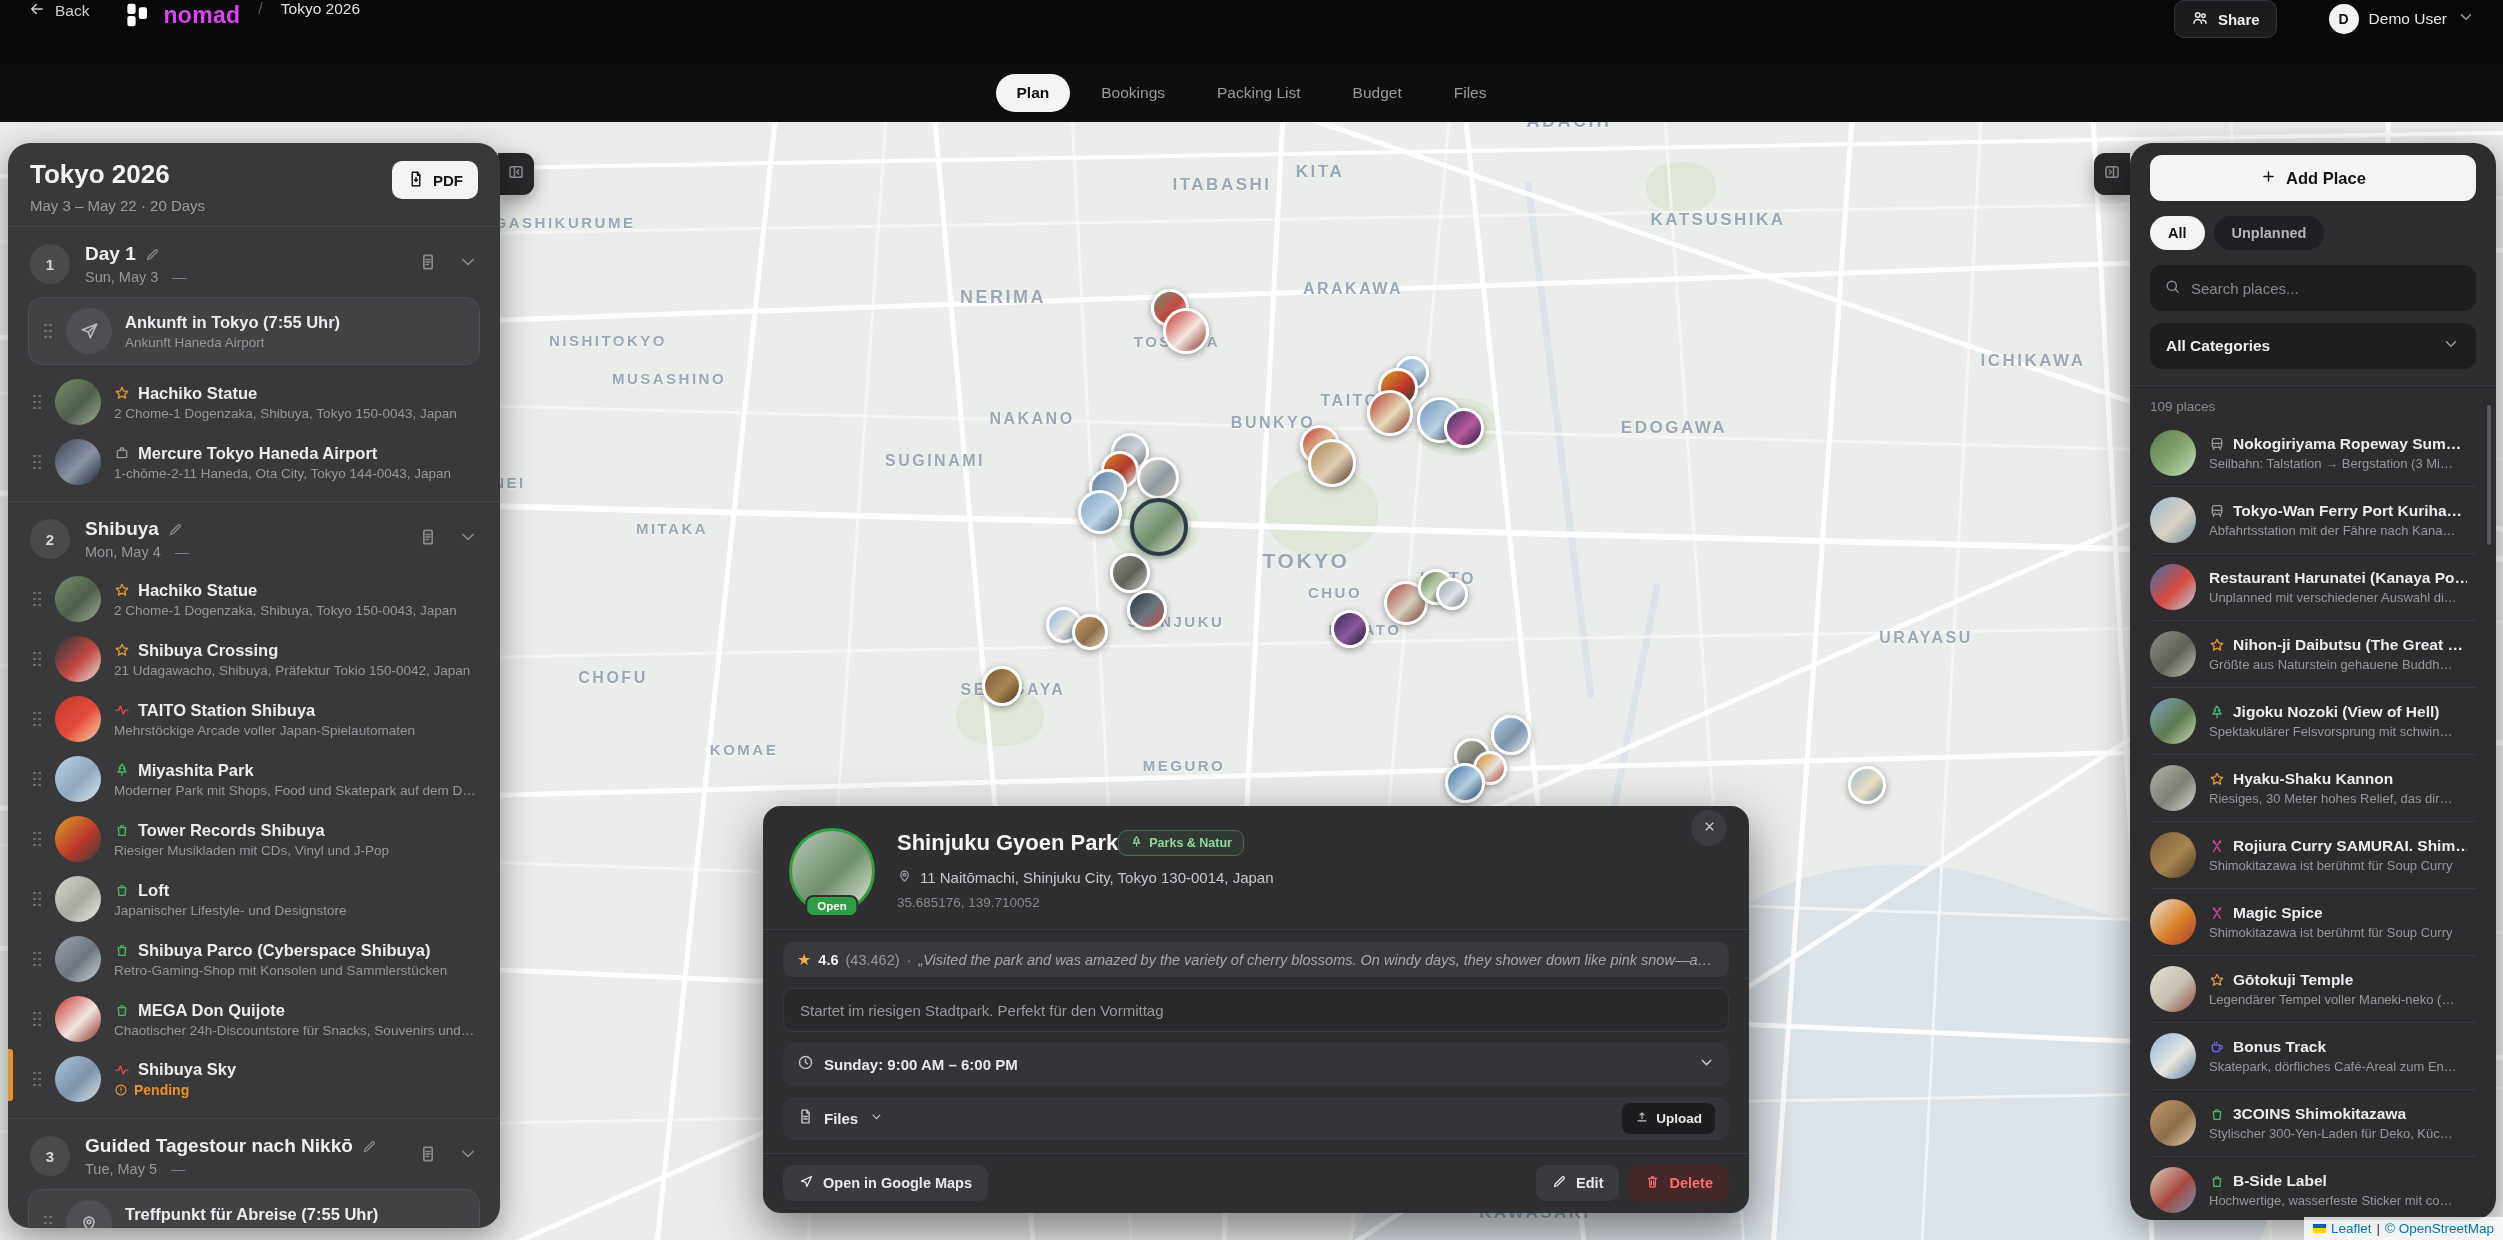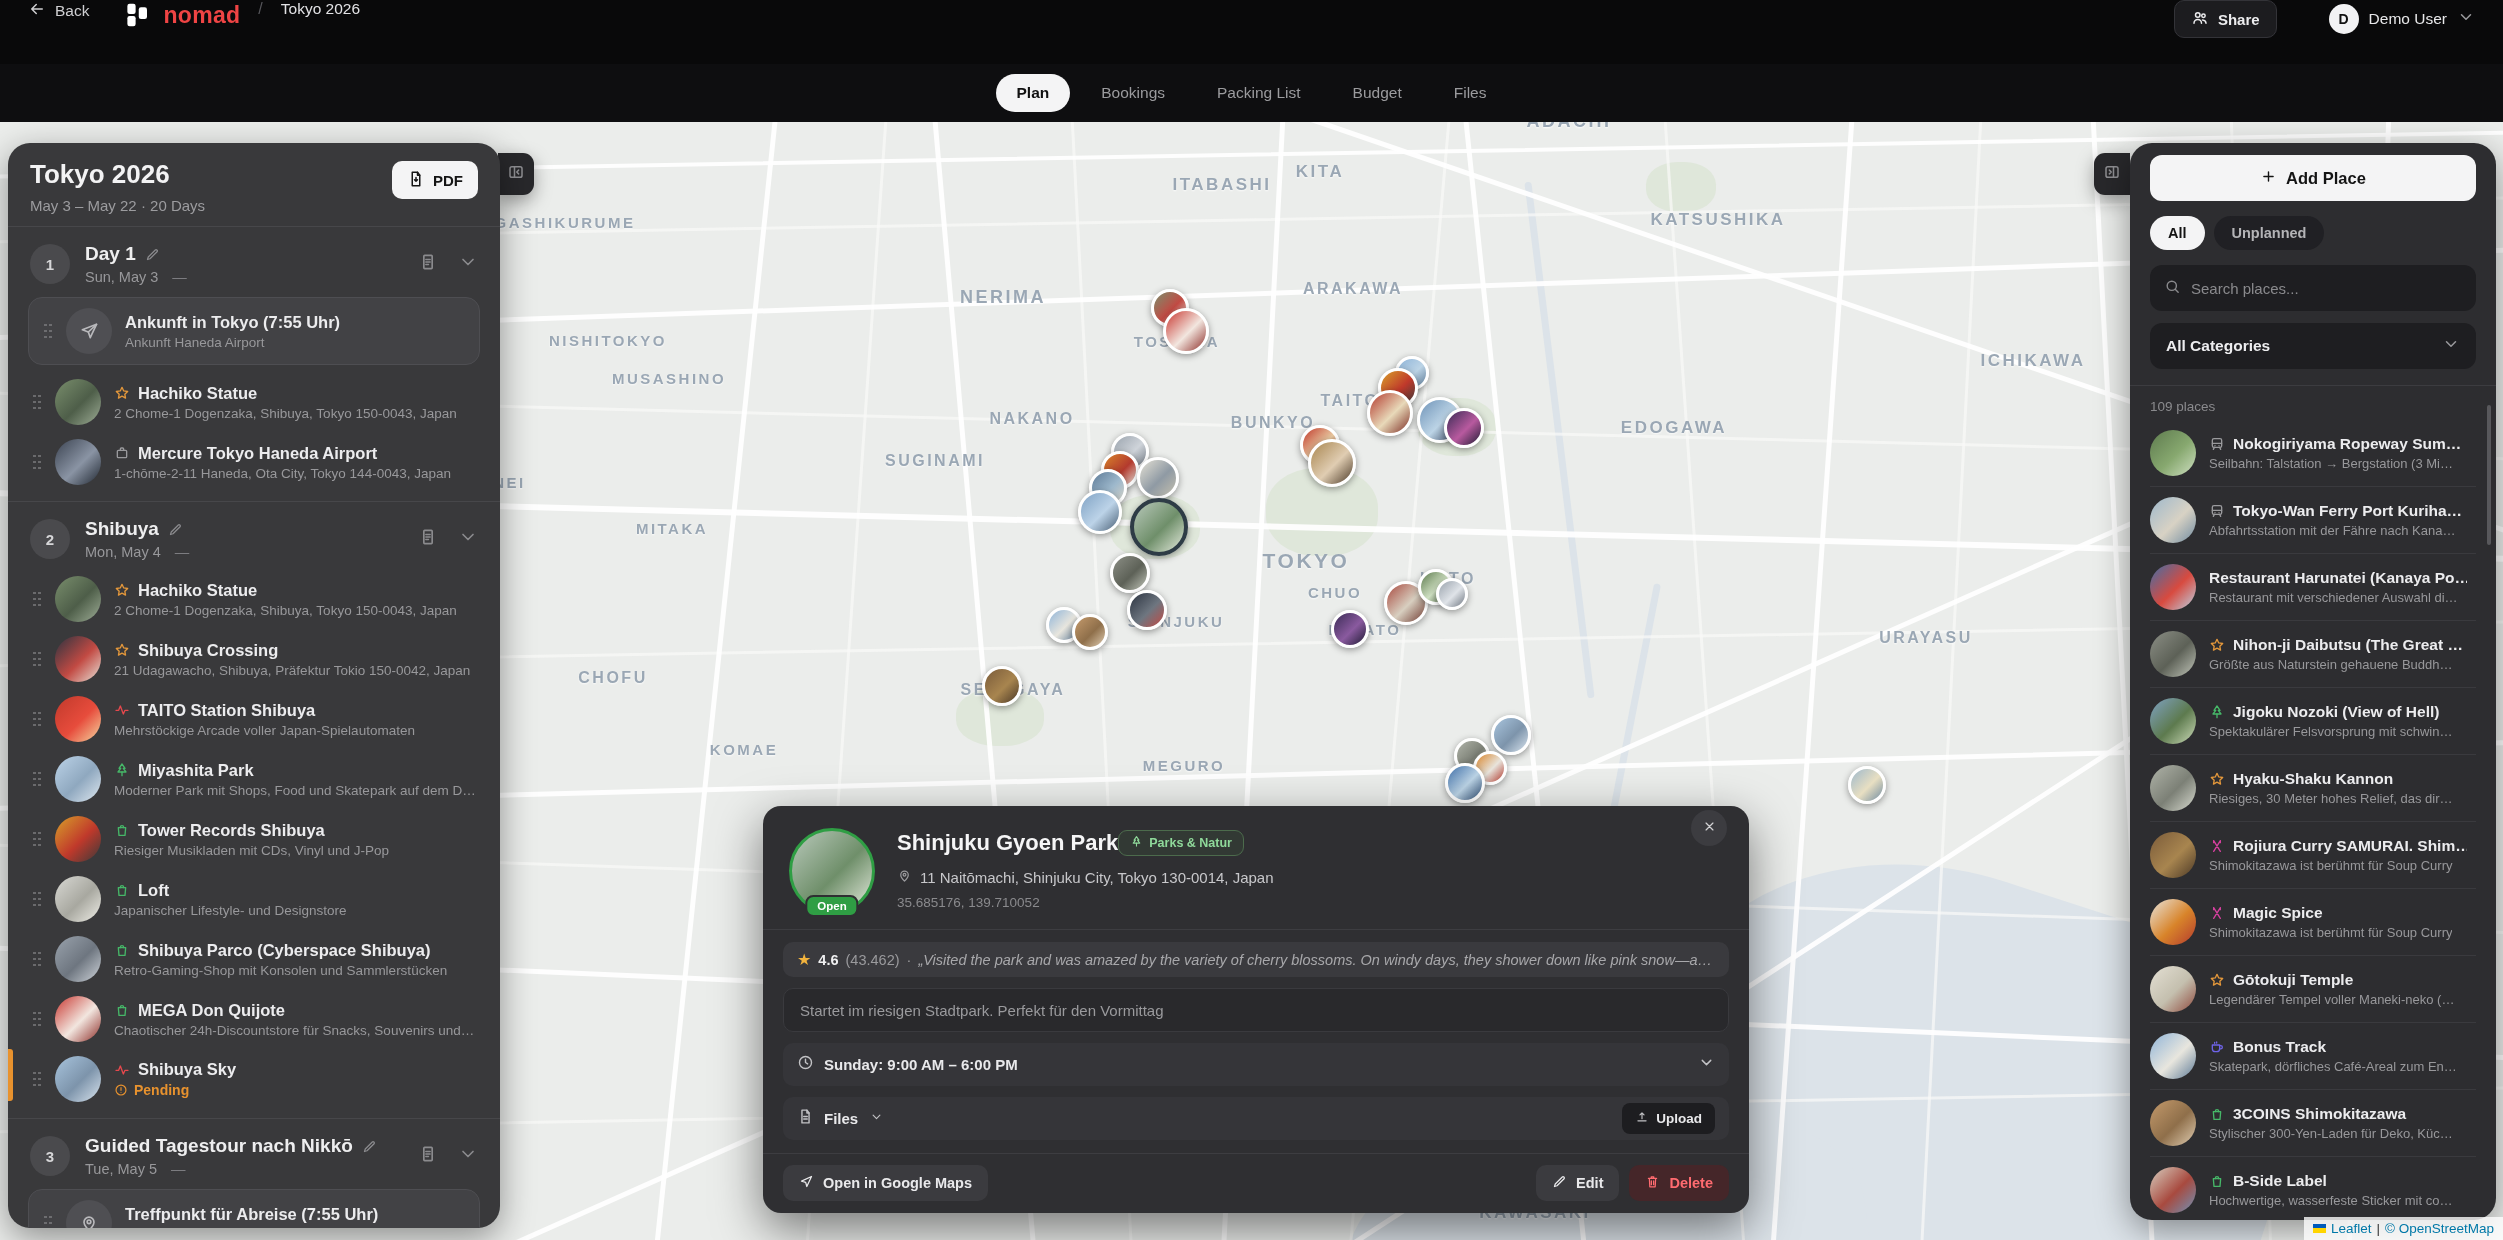--- a/index.html
+++ b/index.html
@@ -18,21 +18,21 @@
   .marker{position:absolute;border-radius:50%;border:3px solid #fff;box-shadow:0 2px 7px rgba(0,0,0,.38);
     transform:translate(-50%,-50%);cursor:pointer}
   .marker.sel{border:4px solid #2e3c46}
 
   
   #topbar{position:absolute;left:0;top:0;right:0;height:64px;background:#09090a;z-index:50;
     display:flex;align-items:flex-start;padding:0 28px;color:#e6e6e8}
   .tb-back{display:flex;align-items:center;gap:9px;color:#cfcfd2;font-size:15.5px;cursor:pointer}
   .brand{display:flex;align-items:center;gap:10px;margin-left:34px;cursor:pointer}
   .brand-mark{width:30px;height:30px}
-  .brand-name{font-size:23px;font-weight:800;color:#ef4444;letter-spacing:.3px}
+  .brand-name{font-size:23px;font-weight:800;color:#d946ef;letter-spacing:.3px}
   .crumb-sep{color:#55555a;margin:0 18px;font-size:16px}
   .crumb{color:#e2e2e5;font-size:15.5px}
   .tb-right{margin-left:auto;display:flex;align-items:center;gap:26px}
   .share-btn{display:flex;align-items:center;gap:9px;background:#1c1c1f;border:1px solid #333338;
     border-radius:10px;height:38px;padding:0 16px;color:#ececee;font-size:15px;font-weight:700;cursor:pointer}
   .iconbtn{color:#cfcfd1;cursor:pointer;display:flex}
   .userchip{display:flex;align-items:center;gap:10px;cursor:pointer}
   .avatar{width:30px;height:30px;border-radius:50%;background:#f2f2f4;color:#111;font-weight:800;
     font-size:14px;display:flex;align-items:center;justify-content:center}
   .uname{font-size:15.5px;color:#e8e8ea}
@@ -743,21 +743,21 @@
             </div>
             <div class="isub">Abfahrtsstation mit der Fähre nach Kana…</div>
           </div>
         </div>
         <div class="prow">
           <div class="thumb" style="background:linear-gradient(135deg,#3f6fa8,#d84a3f 55%,#bcd4e6)"></div>
           <div class="itxt">
             <div class="ititle">
               <span>Restaurant Harunatei (Kanaya Po…</span>
             </div>
-            <div class="isub">Restaurant mit verschiedener Auswahl di…</div>
+            <div class="isub">Unplanned mit verschiedener Auswahl di…</div>
           </div>
         </div>
         <div class="prow">
           <div class="thumb" style="background:linear-gradient(135deg,#8c8f86,#5d6157 55%,#c2c6ba)"></div>
           <div class="itxt">
             <div class="ititle">
               <svg class="ic c-star" viewBox="0 0 24 24" fill="none" stroke="currentColor" stroke-width="2" stroke-linecap="round" stroke-linejoin="round">
                 <path d="M12 3.5l2.6 5.4 5.9.8-4.3 4.1 1.1 5.8L12 16.8l-5.3 2.8 1.1-5.8-4.3-4.1 5.9-.8z"></path>
               </svg>
               <span>Nihon-ji Daibutsu (The Great …</span>

